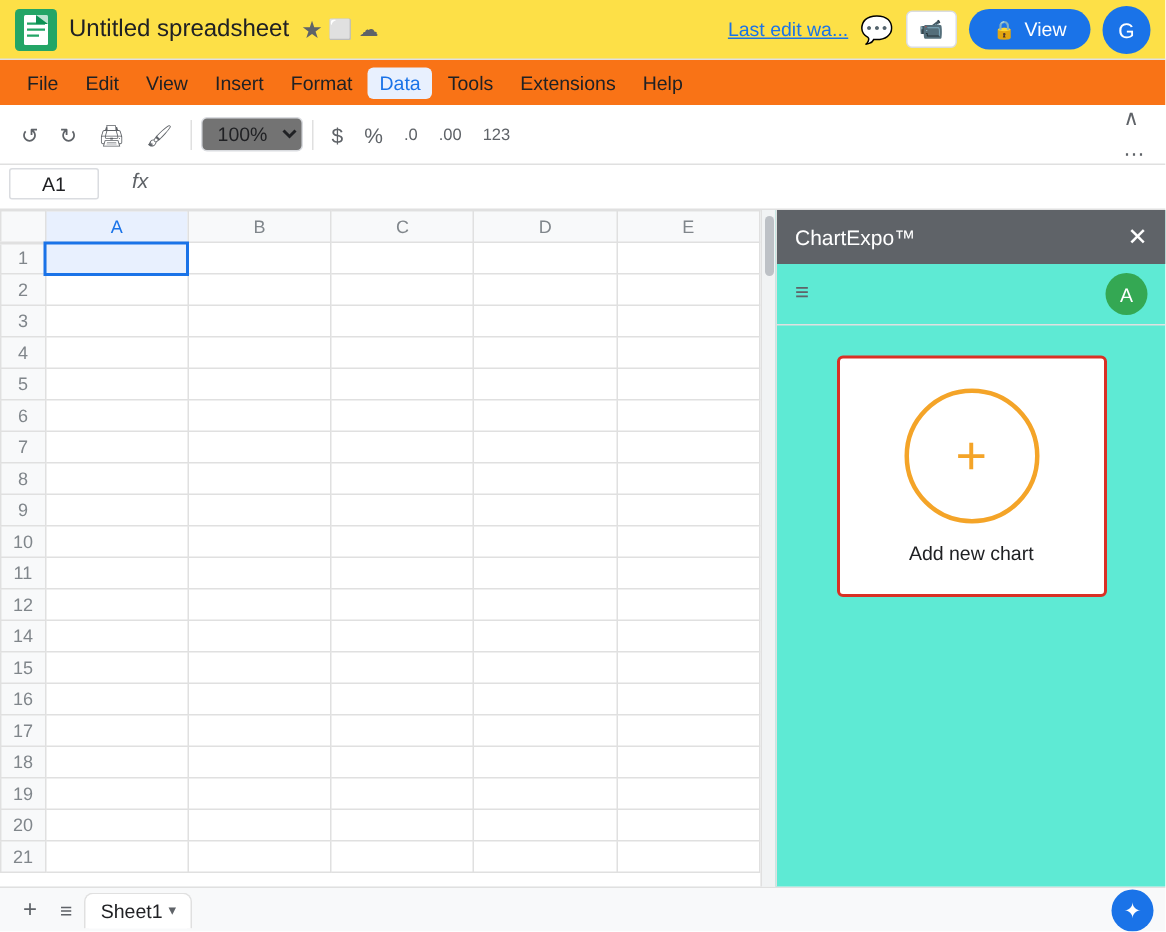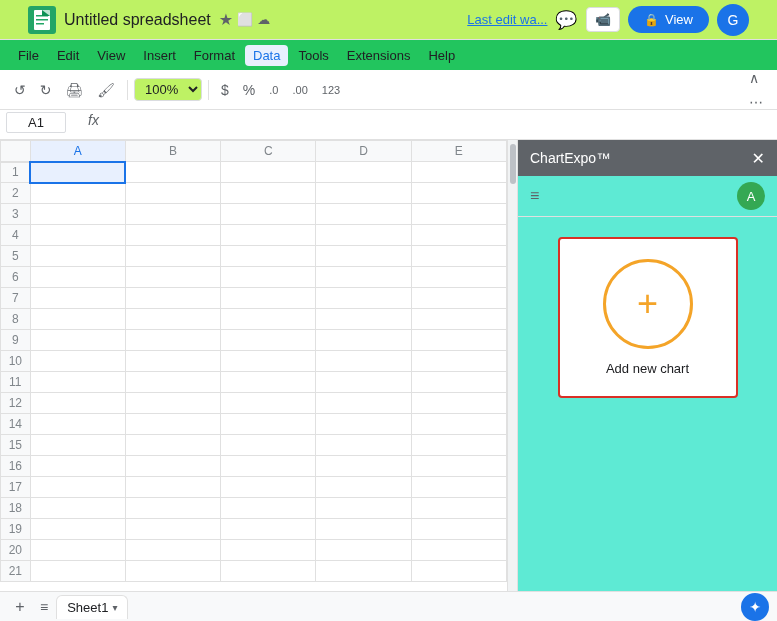--- a/index.html
+++ b/index.html
@@ -1,21 +1,21 @@
 <!DOCTYPE html>
 <html><head>
   <meta charset="utf-8">
   <style>
     * { box-sizing: border-box; margin: 0; padding: 0; }
     body { font-family: Arial, sans-serif; font-size: 13px; background: #fff; width: 777px; height: 621px; overflow: hidden; }
 
     
     #title-bar {
-      display: flex; align-items: center; padding: 6px 28px; height: 40px;
-      background: #bef264; border-bottom: 1px solid #e0e0e0;
+      display: flex; align-items: center; padding: 6px 10px; height: 40px;
+      background: #fde047; border-bottom: 1px solid #e0e0e0;
     }
     #sheets-logo {
       width: 28px; height: 28px; margin-right: 8px; flex-shrink: 0;
     }
     #title-text { font-size: 16px; color: #202124; margin-right: 8px; }
     .title-icon { color: #5f6368; font-size: 16px; margin-right: 4px; cursor: pointer; }
     #title-bar-right { margin-left: auto; display: flex; align-items: center; gap: 8px; }
     #meet-btn {
       background: #fff; border: 1px solid #dadce0; border-radius: 4px;
       padding: 4px 8px; cursor: pointer; display: flex; align-items: center; gap: 4px;
@@ -29,42 +29,42 @@
     #share-btn .lock-icon { font-size: 12px; }
     #avatar {
       width: 32px; height: 32px; border-radius: 50%; background: #1a73e8;
       color: #fff; display: flex; align-items: center; justify-content: center;
       font-size: 14px; font-weight: 500; cursor: pointer;
     }
 
     
     #menu-bar {
       display: flex; align-items: center; padding: 2px 10px; height: 30px;
-      background: #22c55e; gap: 2px;
+      background: #f97316; gap: 2px;
     }
     .menu-item {
       padding: 3px 8px; font-size: 13px; color: #202124; cursor: pointer;
       border-radius: 4px;
     }
     .menu-item.active { background: #e8f0fe; color: #1a73e8; }
     #last-edit { color: #1a73e8; font-size: 13px; cursor: pointer; text-decoration: underline; }
 
     
     #toolbar {
       display: flex; align-items: center; padding: 4px 8px; height: 40px;
       background: #fff; border-bottom: 1px solid #e0e0e0; gap: 2px; flex-wrap: nowrap;
     }
     .toolbar-btn {
       padding: 4px 6px; cursor: pointer; color: #5f6368; border-radius: 4px;
       font-size: 14px; border: none; background: none; display: flex; align-items: center;
     }
     .toolbar-separator { width: 1px; height: 20px; background: #e0e0e0; margin: 0 4px; }
     .zoom-select {
       border: 1px solid #dadce0; border-radius: 4px; padding: 2px 6px;
-      font-size: 13px; cursor: pointer; color: #202124; background: #bef264;
+      font-size: 13px; cursor: pointer; color: #202124; background: #737373;
     }
     #toolbar-right { margin-left: auto; }
 
     
     #formula-bar {
       display: flex; align-items: flex-start; padding: 2px 6px; height: 30px;
       background: #fff; border-bottom: 1px solid #e0e0e0; gap: 22px;
     }
     #cell-ref {
       border: 1px solid #dadce0; border-radius: 2px; padding: 2px 6px;

